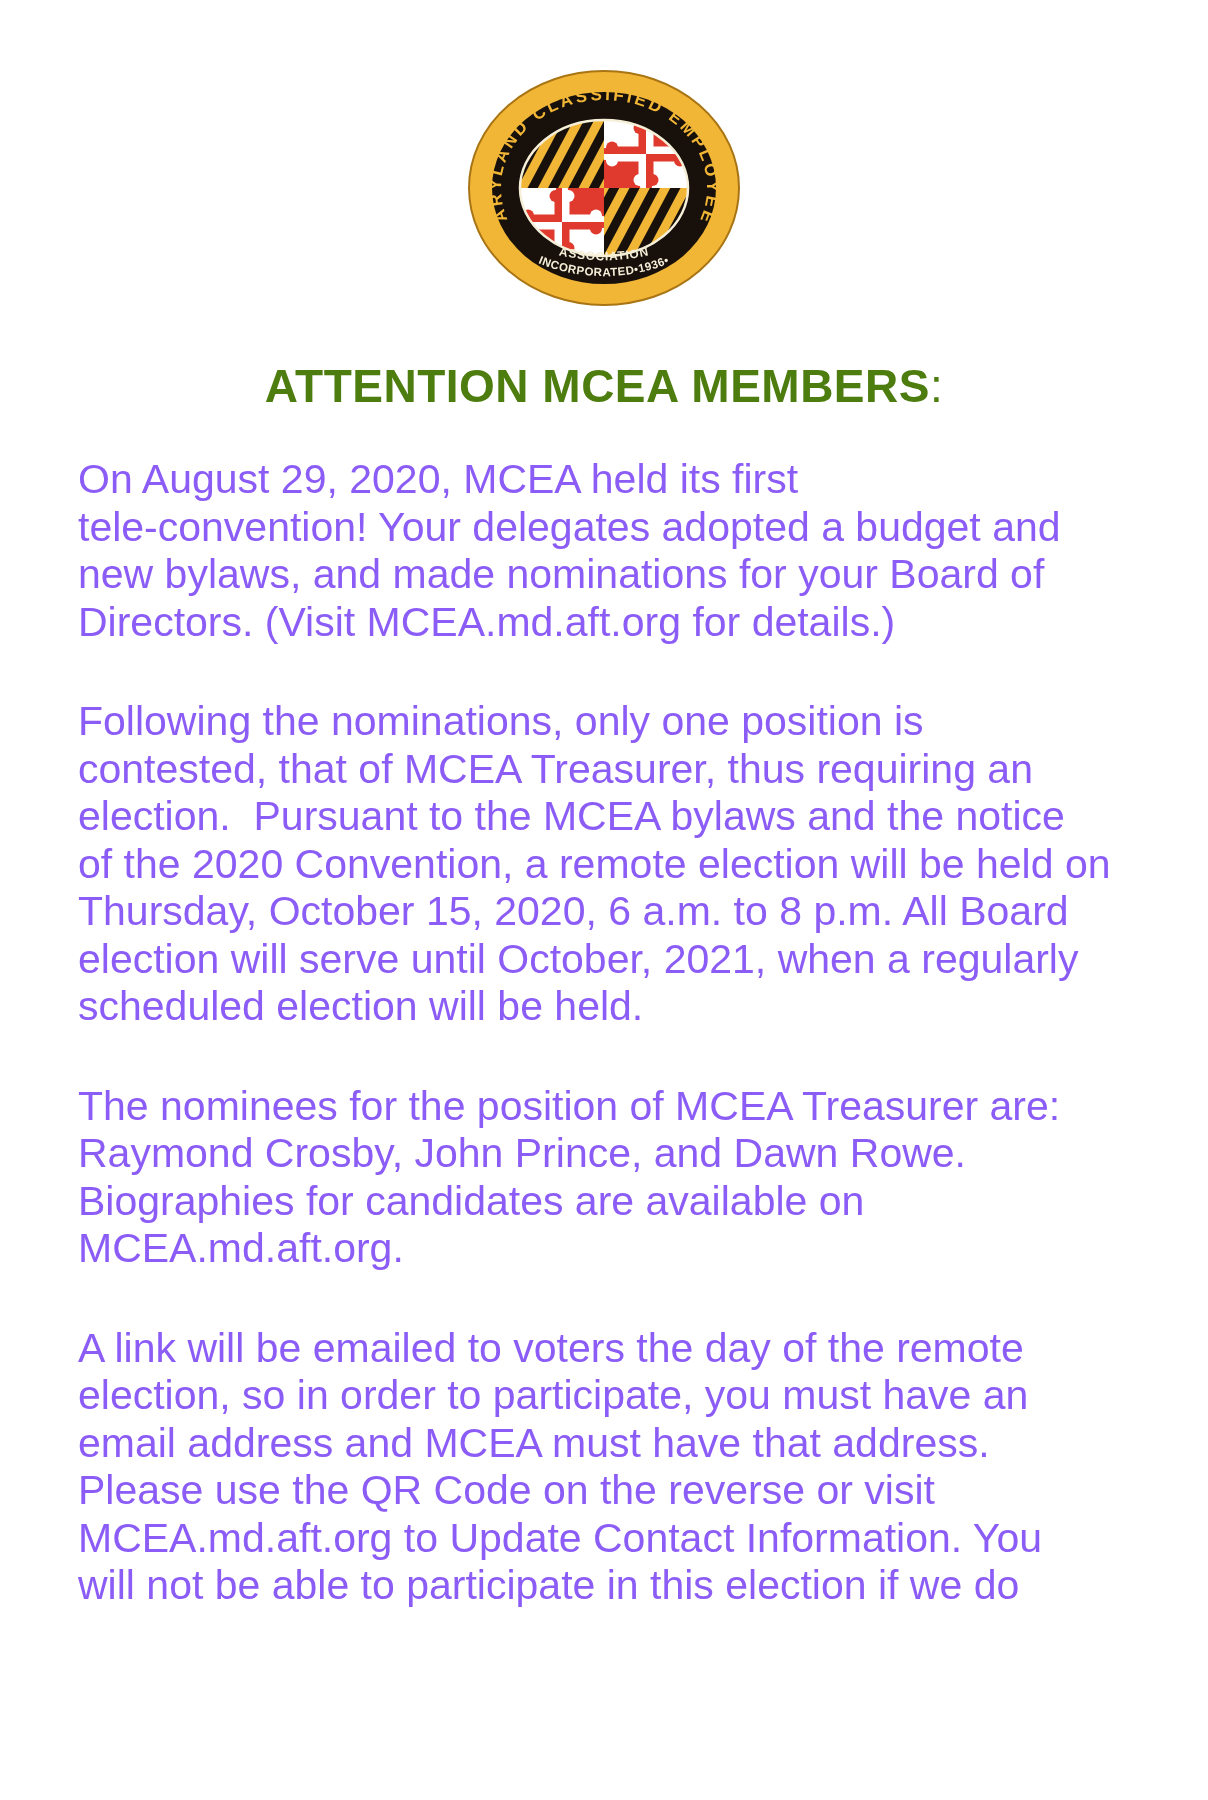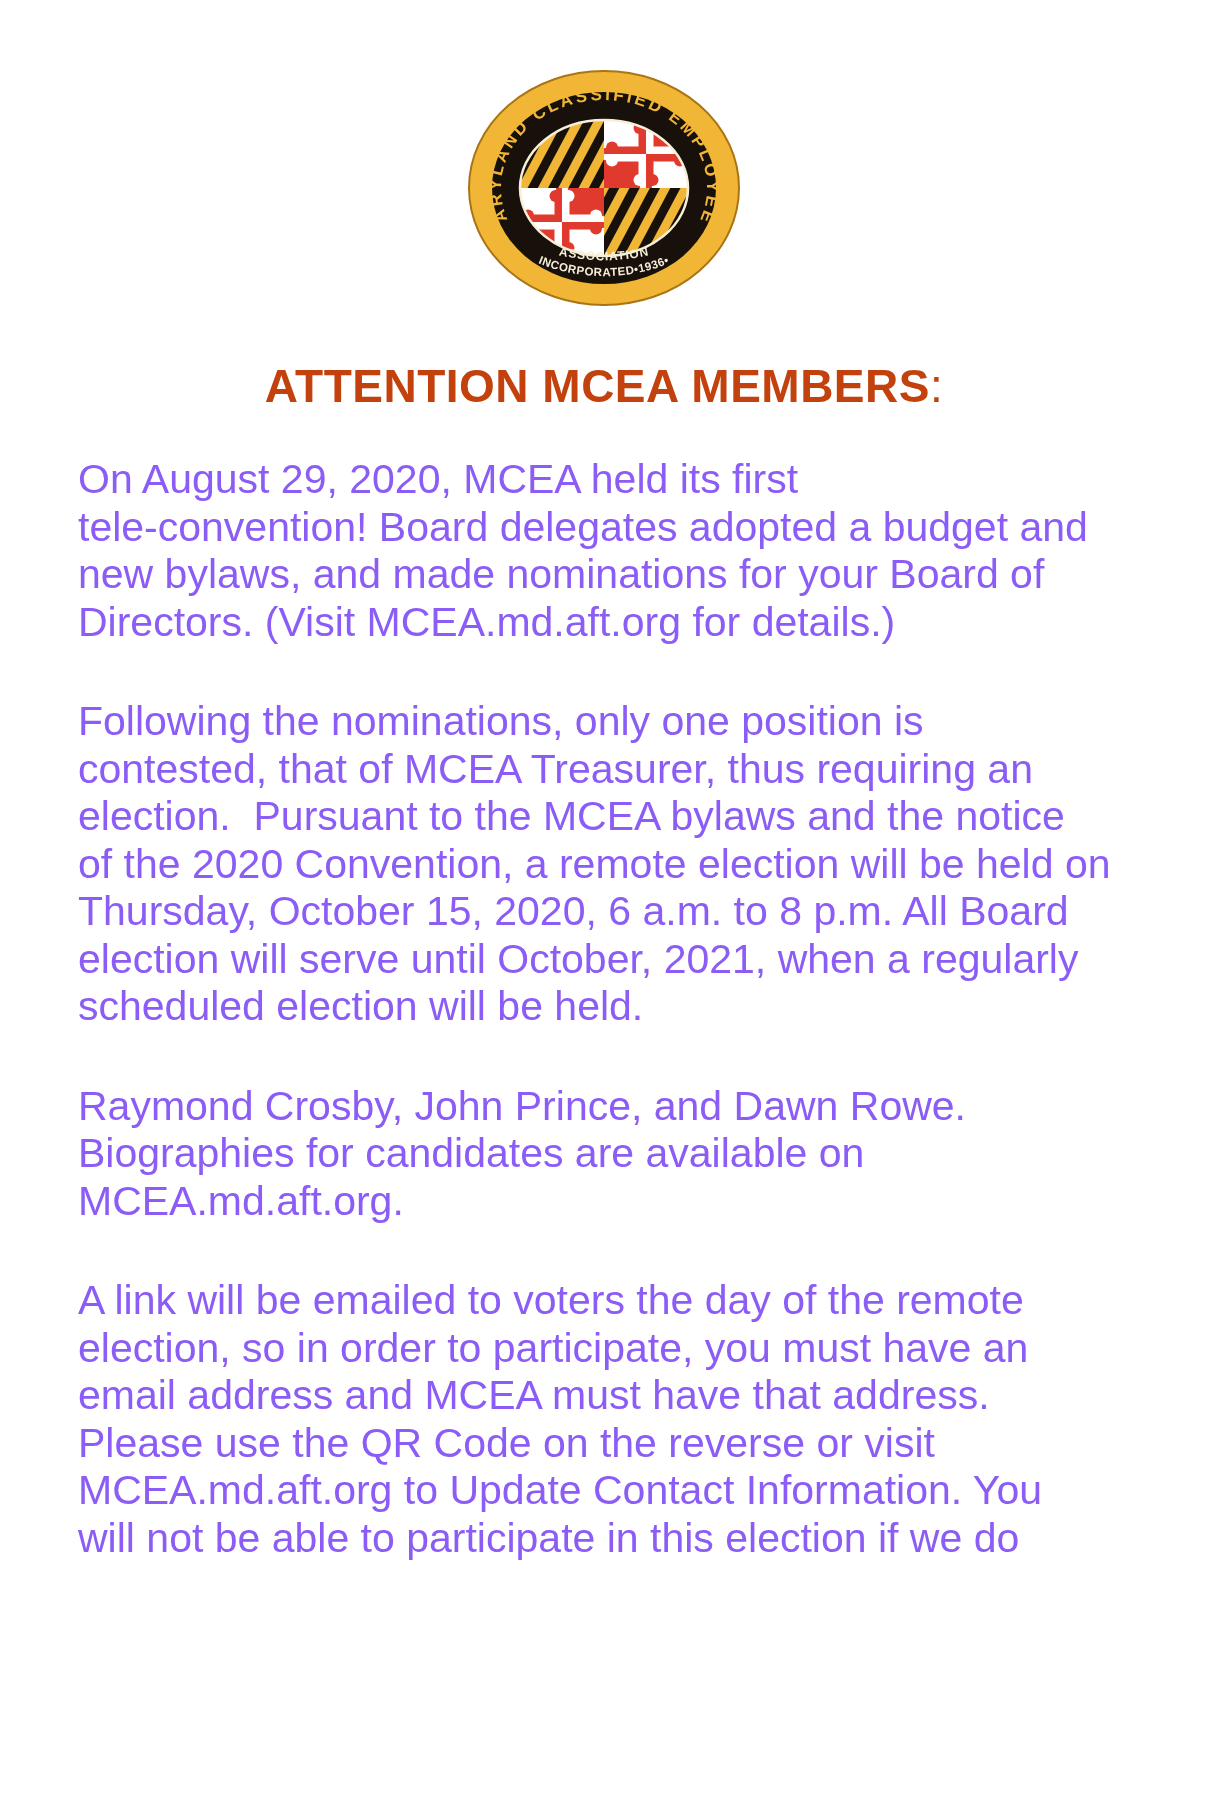--- a/index.html
+++ b/index.html
@@ -6,21 +6,21 @@
   body{
     width:1208px;height:1800px;background:#ffffff;
     font-family:"Liberation Sans",sans-serif;color:#0a0a0a;
     -webkit-font-smoothing:antialiased;
   }
   .page{position:relative;width:1208px;height:1800px;overflow:hidden;background:#ffffff;}
   .logo-wrap{padding-top:70px;text-align:center;}
   .logo-wrap svg{display:inline-block;vertical-align:top;}
   .title{
     margin:54px 0 0 0;text-align:center;
-    font-size:46px;line-height:52px;font-weight:700;letter-spacing:0.5px;color:#c2410c;
+    font-size:46px;line-height:52px;font-weight:700;letter-spacing:0.5px;color:#4d7c0f;
   }
   .title-colon{font-weight:400;}
   .content{margin:44px 0 0 78px;font-size:41px;line-height:47.5px;color:#8b5cf6;}
   .para{margin:0 0 52px 0;padding:0;}
   .line{display:block;white-space:pre;}
   .b{font-weight:400;}
   
   .seal-arc-text{font-family:"Liberation Sans",sans-serif;font-weight:700;font-size:17px;letter-spacing:3px;}
   .seal-assoc-text{font-family:"Liberation Sans",sans-serif;font-weight:700;font-size:12px;letter-spacing:0.8px;}
   .seal-inc-text{font-family:"Liberation Sans",sans-serif;font-weight:700;font-size:11.5px;letter-spacing:0.5px;}
@@ -103,34 +103,35 @@
         <textPath href="#arcInc" startOffset="50%" text-anchor="middle">INCORPORATED•1936•</textPath>
       </text>
     </svg>
   </div>
 
   <h1 class="title"><span>ATTENTION MCEA MEMBERS</span><span class="title-colon">:</span></h1>
 
   <div class="content">
       <p class="para">
         <span class="line"><span>On August 29, 2020, MCEA held its first</span></span>
-        <span class="line"><span class="b">tele-convention!</span><span> Board delegates adopted a budget and</span></span>
+        <span class="line"><span class="b">tele-convention!</span><span> Your delegates adopted a budget and</span></span>
         <span class="line"><span>new bylaws, and made nominations for your Board of</span></span>
         <span class="line"><span>Directors. (Visit </span><span class="b">MCEA.md.aft.org</span><span> for details.)</span></span>
       </p>
       <p class="para">
         <span class="line"><span>Following the nominations, only one position is</span></span>
         <span class="line"><span>contested, that of </span><span class="b">MCEA Treasurer</span><span>, thus requiring an</span></span>
         <span class="line"><span>election.  Pursuant to the MCEA bylaws and the notice</span></span>
         <span class="line"><span>of the 2020 Convention, a remote election will be held on</span></span>
         <span class="line"><span class="b">Thursday, October 15, 2020</span><span>, </span><span class="b">6 a.m. to 8 p.m.</span><span> All Board</span></span>
         <span class="line"><span>election will serve until October, 2021, when a regularly</span></span>
         <span class="line"><span>scheduled election will be held.</span></span>
       </p>
       <p class="para">
+        <span class="line"><span>The nominees for the position of MCEA Treasurer are:</span></span>
         <span class="line"><span class="b">Raymond Crosby, John Prince, and Dawn Rowe.</span></span>
         <span class="line"><span>Biographies for candidates are available on</span></span>
         <span class="line"><span class="b">MCEA.md.aft.org</span><span>.</span></span>
       </p>
       <p class="para">
         <span class="line"><span>A link will be emailed to voters the day of the remote</span></span>
         <span class="line"><span>election, so in order to participate, </span><span class="b">you must have an</span></span>
         <span class="line"><span class="b">email address and MCEA must have that address.</span></span>
         <span class="line"><span>Please use the QR Code on the reverse or visit</span></span>
         <span class="line"><span class="b">MCEA.md.aft.org</span><span> to Update Contact Information. </span><span class="b">You</span></span>

